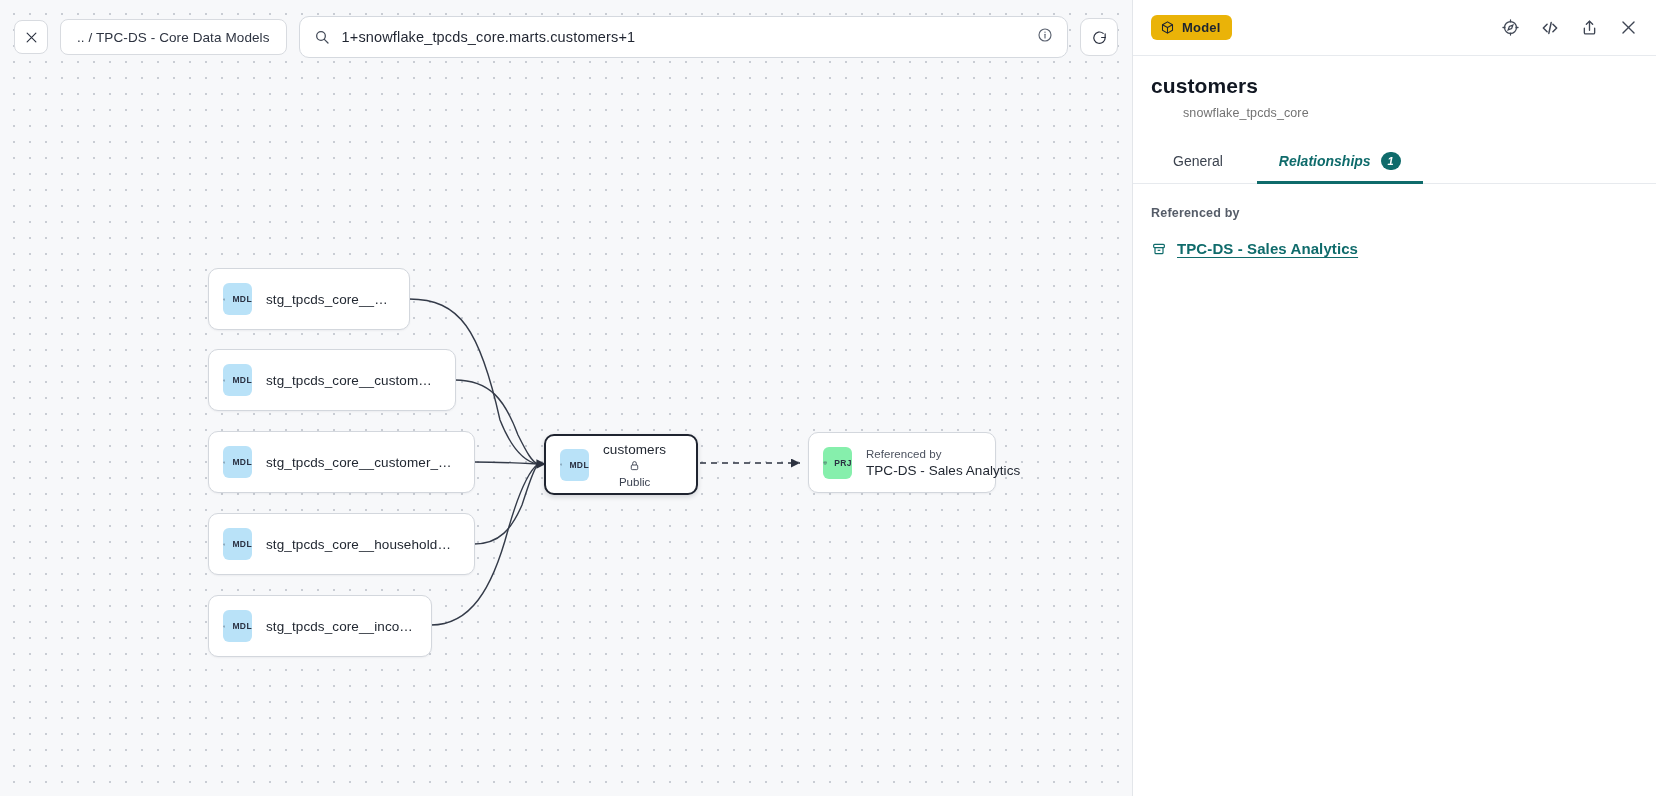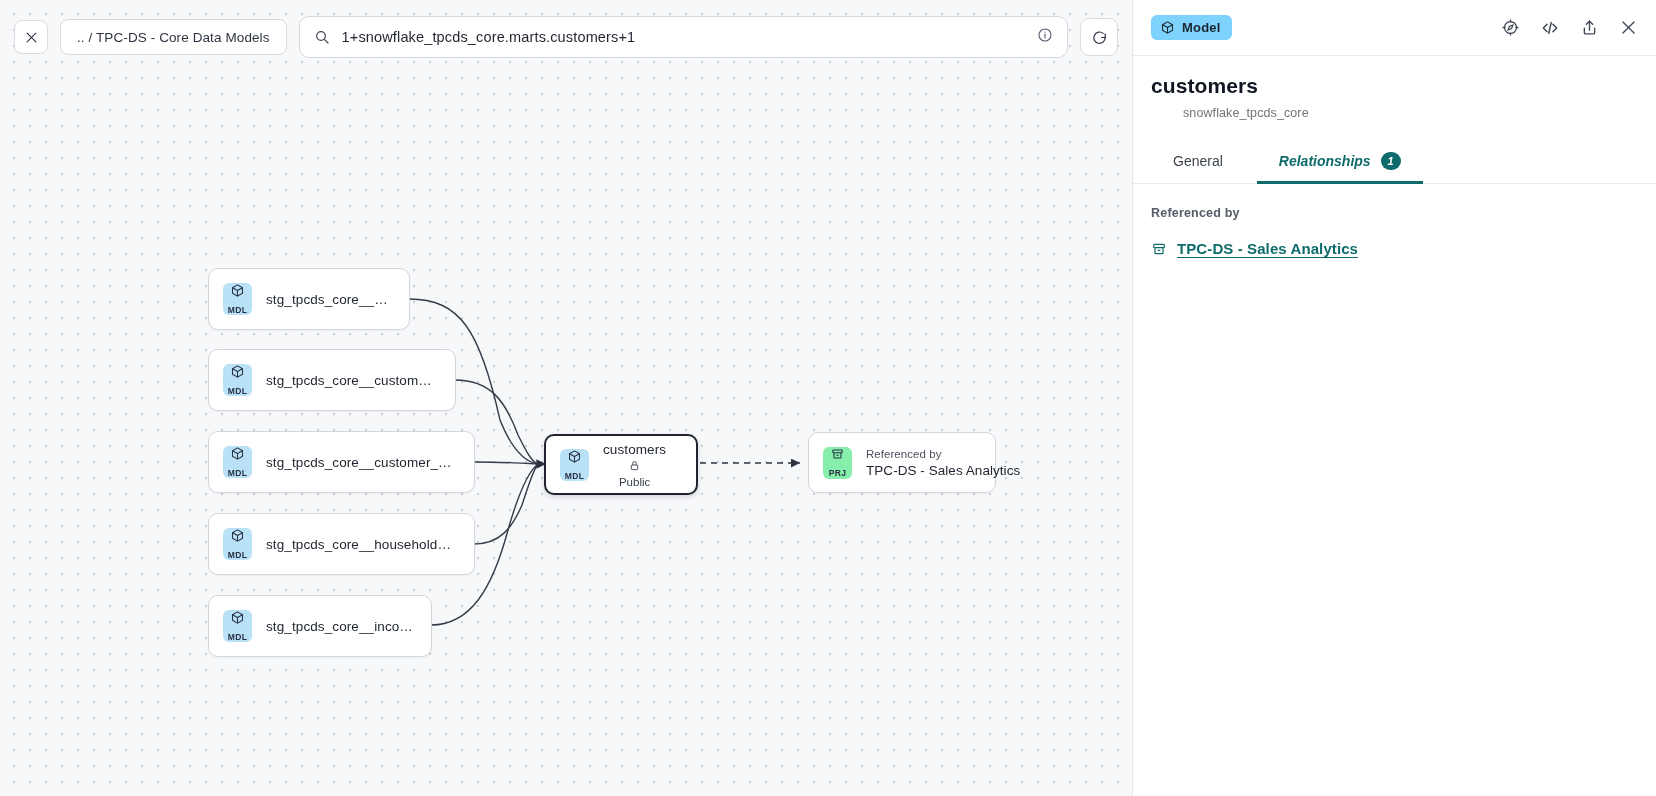--- a/index.html
+++ b/index.html
@@ -98,21 +98,21 @@
     box-shadow: 0 1px 2px rgba(20,25,35,.05);
   }
   .node.selected {
     border: 2px solid #1f2430;
     box-shadow: 0 2px 5px rgba(20,25,35,.16);
   }
   .badge {
     flex: none;
     width: 29px; height: 32px;
     border-radius: 6px;
-    display: flex; flex-direction: column;
+    display: flex; flex-direction: row;
     align-items: center; justify-content: center;
     gap: 7px;
     background: #bfe4f7;
   }
   .badge.mdl { background: #b9e2f8; }
   .badge.prj { background: #86efac; }
   .badge .blabel {
     font-size: 8.5px; font-weight: 700; letter-spacing: .4px;
     color: #2a3142; line-height: 9px; margin-top: 1px;
   }
@@ -138,21 +138,21 @@
   }
   .d-head {
     height: 56px;
     display:flex; align-items:center;
     padding: 0 18px 0 18px;
     border-bottom: 1px solid #e7eaee;
     gap: 10px;
   }
   .chip {
     display:flex; align-items:center; gap:7px;
-    background: #7dd3fc;
+    background: #eab308;
     border-radius: 6px;
     padding: 5px 11px 5px 9px;
     font-size: 13px; font-weight: 600; color: #1d2430;
     letter-spacing: .2px;
     cursor: pointer;
   }
   .d-head-actions { margin-left:auto; display:flex; align-items:center; gap:20px; }
   .d-head-actions .ic { cursor:pointer; display:flex; }
 
   .d-title-wrap { padding: 18px 18px 0 18px; }

